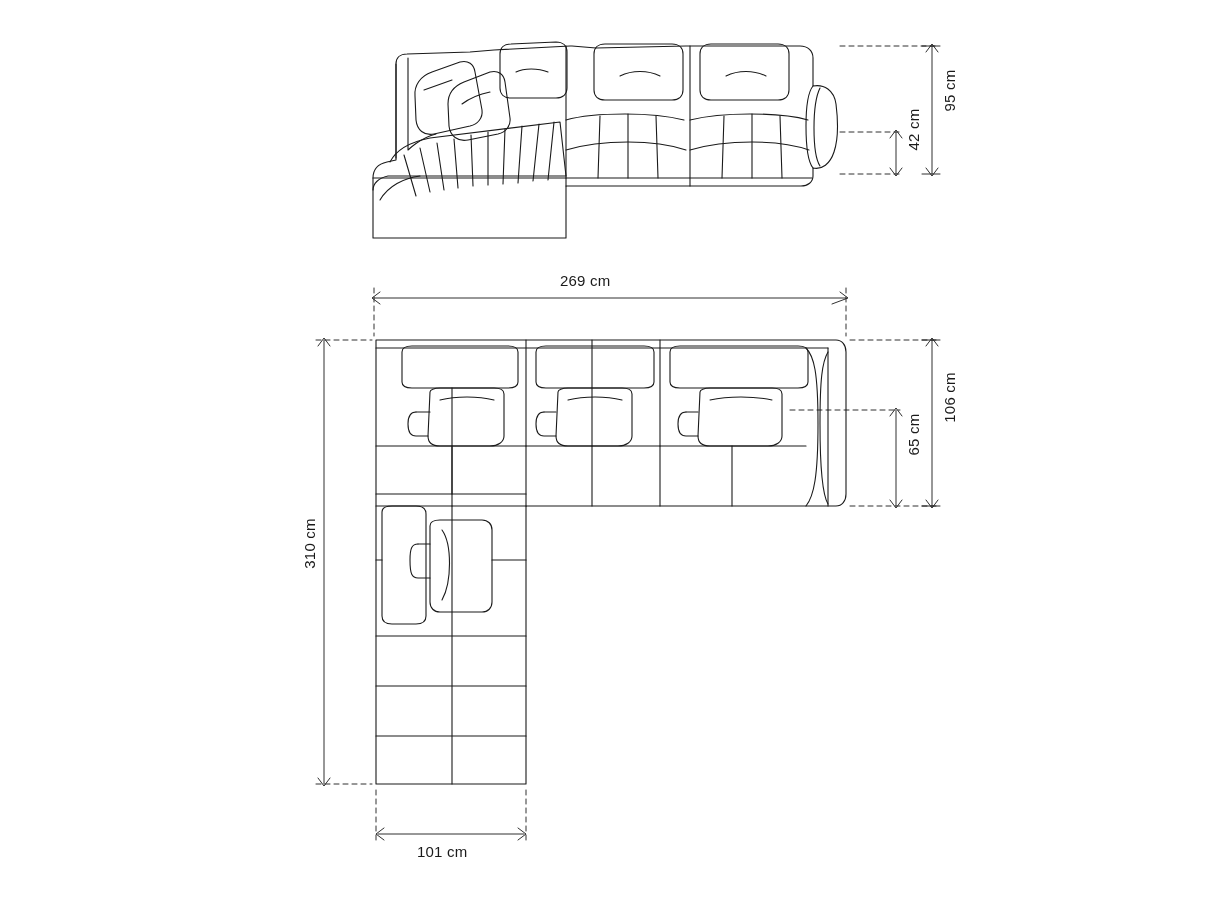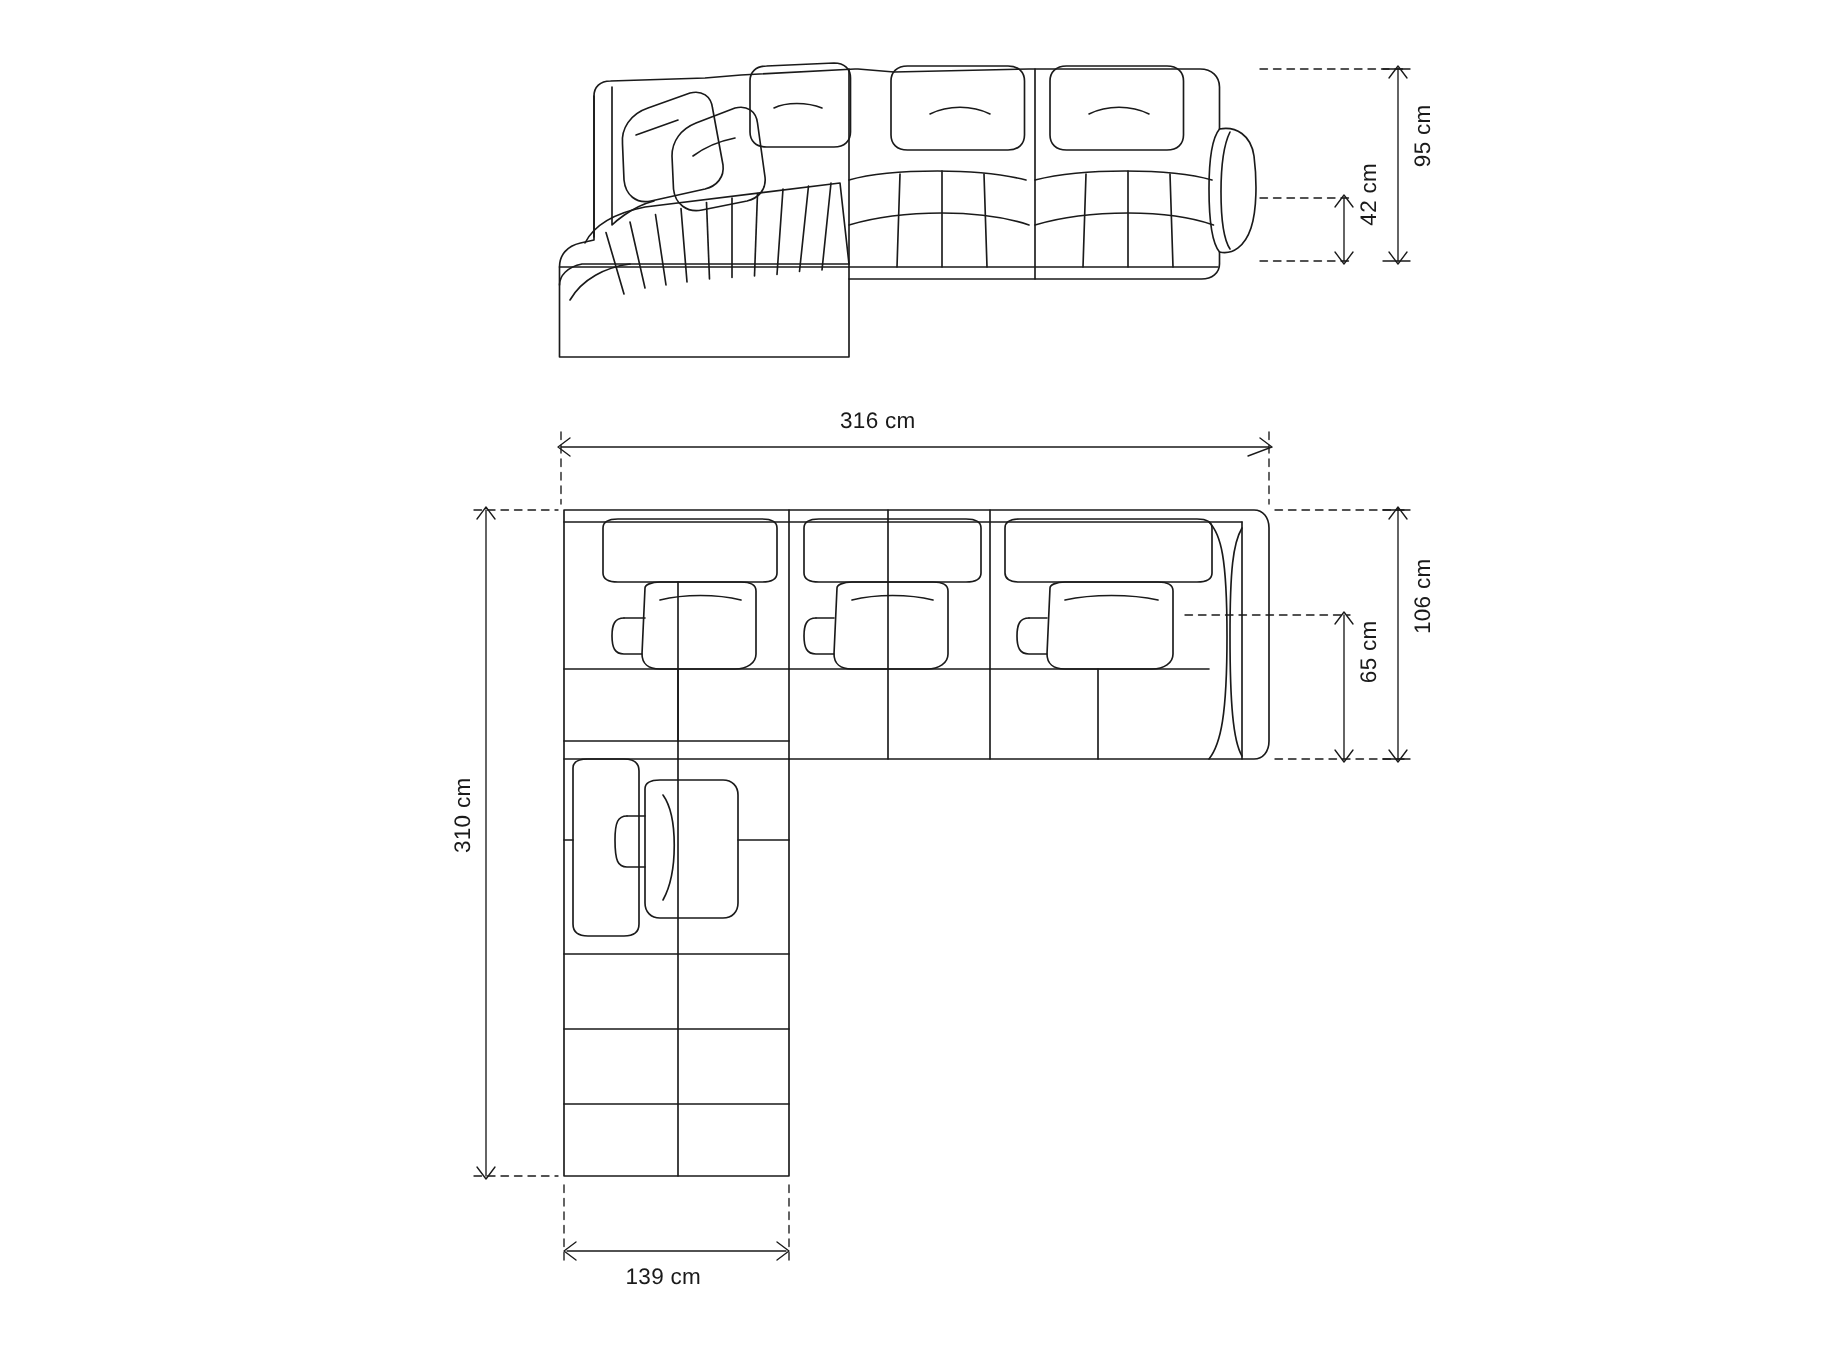--- a/index.html
+++ b/index.html
@@ -232,23 +232,23 @@
         <path d="M790,410 L900,410" stroke-dasharray="5 4"></path>
       </g>
 
     </g>
   </svg>
 
   <div class="dim-label vertical" style="left:917px; top:82px; width:64px; text-align:center;">95 cm</div>
 
   <div class="dim-label vertical" style="left:881px; top:121px; width:64px; text-align:center;">42 cm</div>
 
-  <div class="dim-label" style="left:560px; top:272px;">316 cm</div>
+  <div class="dim-label" style="left:560px; top:272px;">269 cm</div>
 
   <div class="dim-label vertical" style="left:277px; top:535px; width:64px; text-align:center;">310 cm</div>
 
   <div class="dim-label vertical" style="left:917px; top:389px; width:64px; text-align:center;">106 cm</div>
 
   <div class="dim-label vertical" style="left:881px; top:426px; width:64px; text-align:center;">65 cm</div>
 
-  <div class="dim-label" style="left:417px; top:843px;">139 cm</div>
+  <div class="dim-label" style="left:417px; top:843px;">101 cm</div>
 
 </div>
 
 </body></html>

